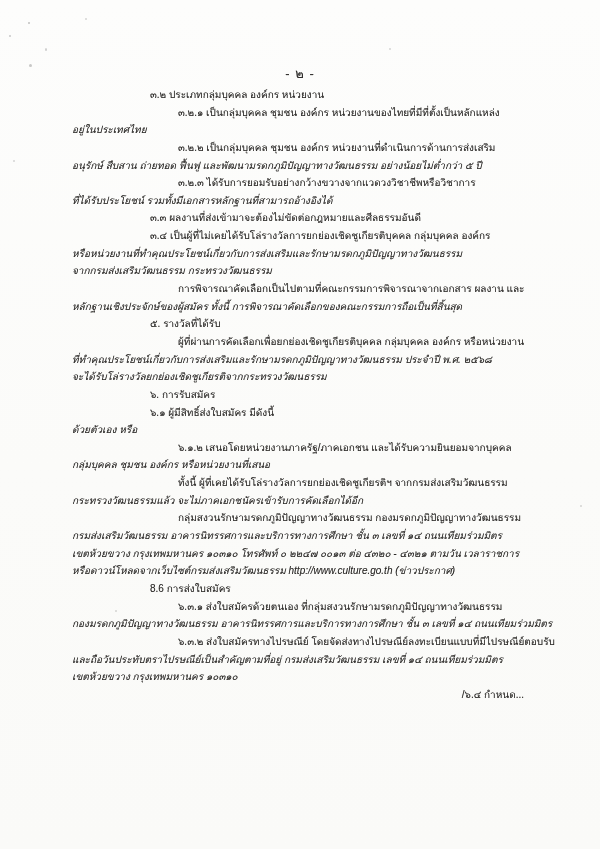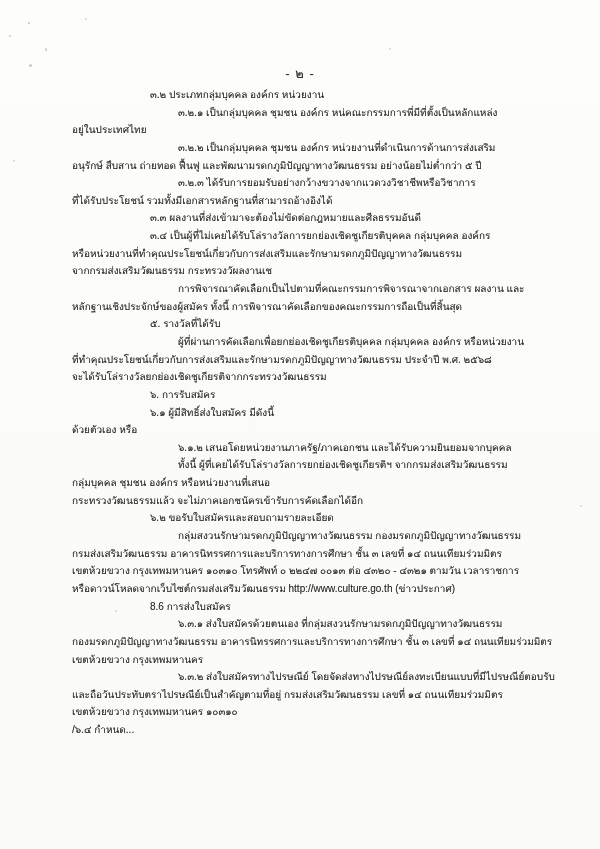--- a/index.html
+++ b/index.html
@@ -17,66 +17,64 @@
     position:absolute;top:63px;left:0;right:0;
     text-align:center;font-size:13px;letter-spacing:1px;color:#2e2c2a;
     text-shadow:0 0 .4px rgba(40,40,40,.45);
   }
   .doc-body{
     position:absolute;top:86px;left:72px;width:462px;
     font-size:10px;line-height:17.65px;color:#2e2c2a;
     text-shadow:0 0 .4px rgba(40,40,40,.4);
   }
   .line{white-space:nowrap;height:17.65px;}
-  .m {padding-left:0;}
+  .m {padding-left:0;font-style:italic;}
   .l1{padding-left:78px;}
   .l2{padding-left:106px;}
-  .r {text-align:left;padding-right:10px;}
+  .r {text-align:right;padding-right:10px;}
   .speck{position:absolute;border-radius:50%;background:#777;}
 </style>
 </head>
 <body>
 
 <div class="page">
   <div class="page-number">- ๒ -</div>
 
   <div class="doc-body" id="doc-body">
       <div class="line l1">๓.๒ ประเภทกลุ่มบุคคล องค์กร หน่วยงาน</div>
-      <div class="line l2">๓.๒.๑ เป็นกลุ่มบุคคล ชุมชน องค์กร หน่คณะกรรมการพี่มีที่ตั้งเป็นหลักแหล่ง</div>
+      <div class="line l2">๓.๒.๑ เป็นกลุ่มบุคคล ชุมชน องค์กร หน่วยงานของไทยที่มีที่ตั้งเป็นหลักแหล่ง</div>
       <div class="line m">อยู่ในประเทศไทย</div>
       <div class="line l2">๓.๒.๒ เป็นกลุ่มบุคคล ชุมชน องค์กร หน่วยงานที่ดำเนินการด้านการส่งเสริม</div>
       <div class="line m">อนุรักษ์ สืบสาน ถ่ายทอด ฟื้นฟู และพัฒนามรดกภูมิปัญญาทางวัฒนธรรม อย่างน้อยไม่ต่ำกว่า ๕ ปี</div>
       <div class="line l2">๓.๒.๓ ได้รับการยอมรับอย่างกว้างขวางจากแวดวงวิชาชีพหรือวิชาการ</div>
       <div class="line m">ที่ได้รับประโยชน์ รวมทั้งมีเอกสารหลักฐานที่สามารถอ้างอิงได้</div>
       <div class="line l1">๓.๓ ผลงานที่ส่งเข้ามาจะต้องไม่ขัดต่อกฎหมายและศีลธรรมอันดี</div>
       <div class="line l1">๓.๔ เป็นผู้ที่ไม่เคยได้รับโล่รางวัลการยกย่องเชิดชูเกียรติบุคคล กลุ่มบุคคล องค์กร</div>
       <div class="line m">หรือหน่วยงานที่ทำคุณประโยชน์เกี่ยวกับการส่งเสริมและรักษามรดกภูมิปัญญาทางวัฒนธรรม</div>
-      <div class="line m">จากกรมส่งเสริมวัฒนธรรม กระทรวงวัผลงานเช</div>
+      <div class="line m">จากกรมส่งเสริมวัฒนธรรม กระทรวงวัฒนธรรม</div>
       <div class="line l2">การพิจารณาคัดเลือกเป็นไปตามที่คณะกรรมการพิจารณาจากเอกสาร ผลงาน และ</div>
       <div class="line m">หลักฐานเชิงประจักษ์ของผู้สมัคร ทั้งนี้ การพิจารณาคัดเลือกของคณะกรรมการถือเป็นที่สิ้นสุด</div>
       <div class="line l1">๕. รางวัลที่ได้รับ</div>
       <div class="line l2">ผู้ที่ผ่านการคัดเลือกเพื่อยกย่องเชิดชูเกียรติบุคคล กลุ่มบุคคล องค์กร หรือหน่วยงาน</div>
       <div class="line m">ที่ทำคุณประโยชน์เกี่ยวกับการส่งเสริมและรักษามรดกภูมิปัญญาทางวัฒนธรรม ประจำปี พ.ศ. ๒๕๖๘</div>
       <div class="line m">จะได้รับโล่รางวัลยกย่องเชิดชูเกียรติจากกระทรวงวัฒนธรรม</div>
       <div class="line l1">๖. การรับสมัคร</div>
       <div class="line l1">๖.๑ ผู้มีสิทธิ์ส่งใบสมัคร มีดังนี้</div>
       <div class="line m">ด้วยตัวเอง หรือ</div>
       <div class="line l2">๖.๑.๒ เสนอโดยหน่วยงานภาครัฐ/ภาคเอกชน และได้รับความยินยอมจากบุคคล</div>
+      <div class="line m">กลุ่มบุคคล ชุมชน องค์กร หรือหน่วยงานที่เสนอ</div>
       <div class="line l2">ทั้งนี้ ผู้ที่เคยได้รับโล่รางวัลการยกย่องเชิดชูเกียรติฯ จากกรมส่งเสริมวัฒนธรรม</div>
-      <div class="line m">กลุ่มบุคคล ชุมชน องค์กร หรือหน่วยงานที่เสนอ</div>
       <div class="line m">กระทรวงวัฒนธรรมแล้ว จะไม่ภาคเอกชนัครเข้ารับการคัดเลือกได้อีก</div>
-      <div class="line l1">๖.๒ ขอรับใบสมัครและสอบถามรายละเอียด</div>
       <div class="line l2">กลุ่มสงวนรักษามรดกภูมิปัญญาทางวัฒนธรรม กองมรดกภูมิปัญญาทางวัฒนธรรม</div>
       <div class="line m">กรมส่งเสริมวัฒนธรรม อาคารนิทรรศการและบริการทางการศึกษา ชั้น ๓ เลขที่ ๑๔ ถนนเทียมร่วมมิตร</div>
       <div class="line m">เขตห้วยขวาง กรุงเทพมหานคร ๑๐๓๑๐ โทรศัพท์ ๐ ๒๒๔๗ ๐๐๑๓ ต่อ ๔๓๒๐ - ๔๓๒๑ ตามวัน เวลาราชการ</div>
       <div class="line m">หรือดาวน์โหลดจากเว็บไซต์กรมส่งเสริมวัฒนธรรม http://www.culture.go.th (ข่าวประกาศ)</div>
       <div class="line l1">8.6 การส่งใบสมัคร</div>
       <div class="line l2">๖.๓.๑ ส่งใบสมัครด้วยตนเอง ที่กลุ่มสงวนรักษามรดกภูมิปัญญาทางวัฒนธรรม</div>
       <div class="line m">กองมรดกภูมิปัญญาทางวัฒนธรรม อาคารนิทรรศการและบริการทางการศึกษา ชั้น ๓ เลขที่ ๑๔ ถนนเทียมร่วมมิตร</div>
-      <div class="line m">เขตห้วยขวาง กรุงเทพมหานคร</div>
       <div class="line l2">๖.๓.๒ ส่งใบสมัครทางไปรษณีย์ โดยจัดส่งทางไปรษณีย์ลงทะเบียนแบบที่มีไปรษณีย์ตอบรับ</div>
       <div class="line m">และถือวันประทับตราไปรษณีย์เป็นสำคัญตามที่อยู่ กรมส่งเสริมวัฒนธรรม เลขที่ ๑๔ ถนนเทียมร่วมมิตร</div>
       <div class="line m">เขตห้วยขวาง กรุงเทพมหานคร ๑๐๓๑๐</div>
       <div class="line r">/๖.๔ กำหนด...</div>
     </div>
 
   <span class="speck" style="left:28px;top:22px;width:2px;height:2px;opacity:.45"></span>
   <span class="speck" style="left:9px;top:35px;width:2px;height:2px;opacity:.4"></span>
   <span class="speck" style="left:45px;top:48px;width:2px;height:3px;opacity:.35"></span>
   <span class="speck" style="left:29px;top:64px;width:3px;height:3px;opacity:.4"></span>

